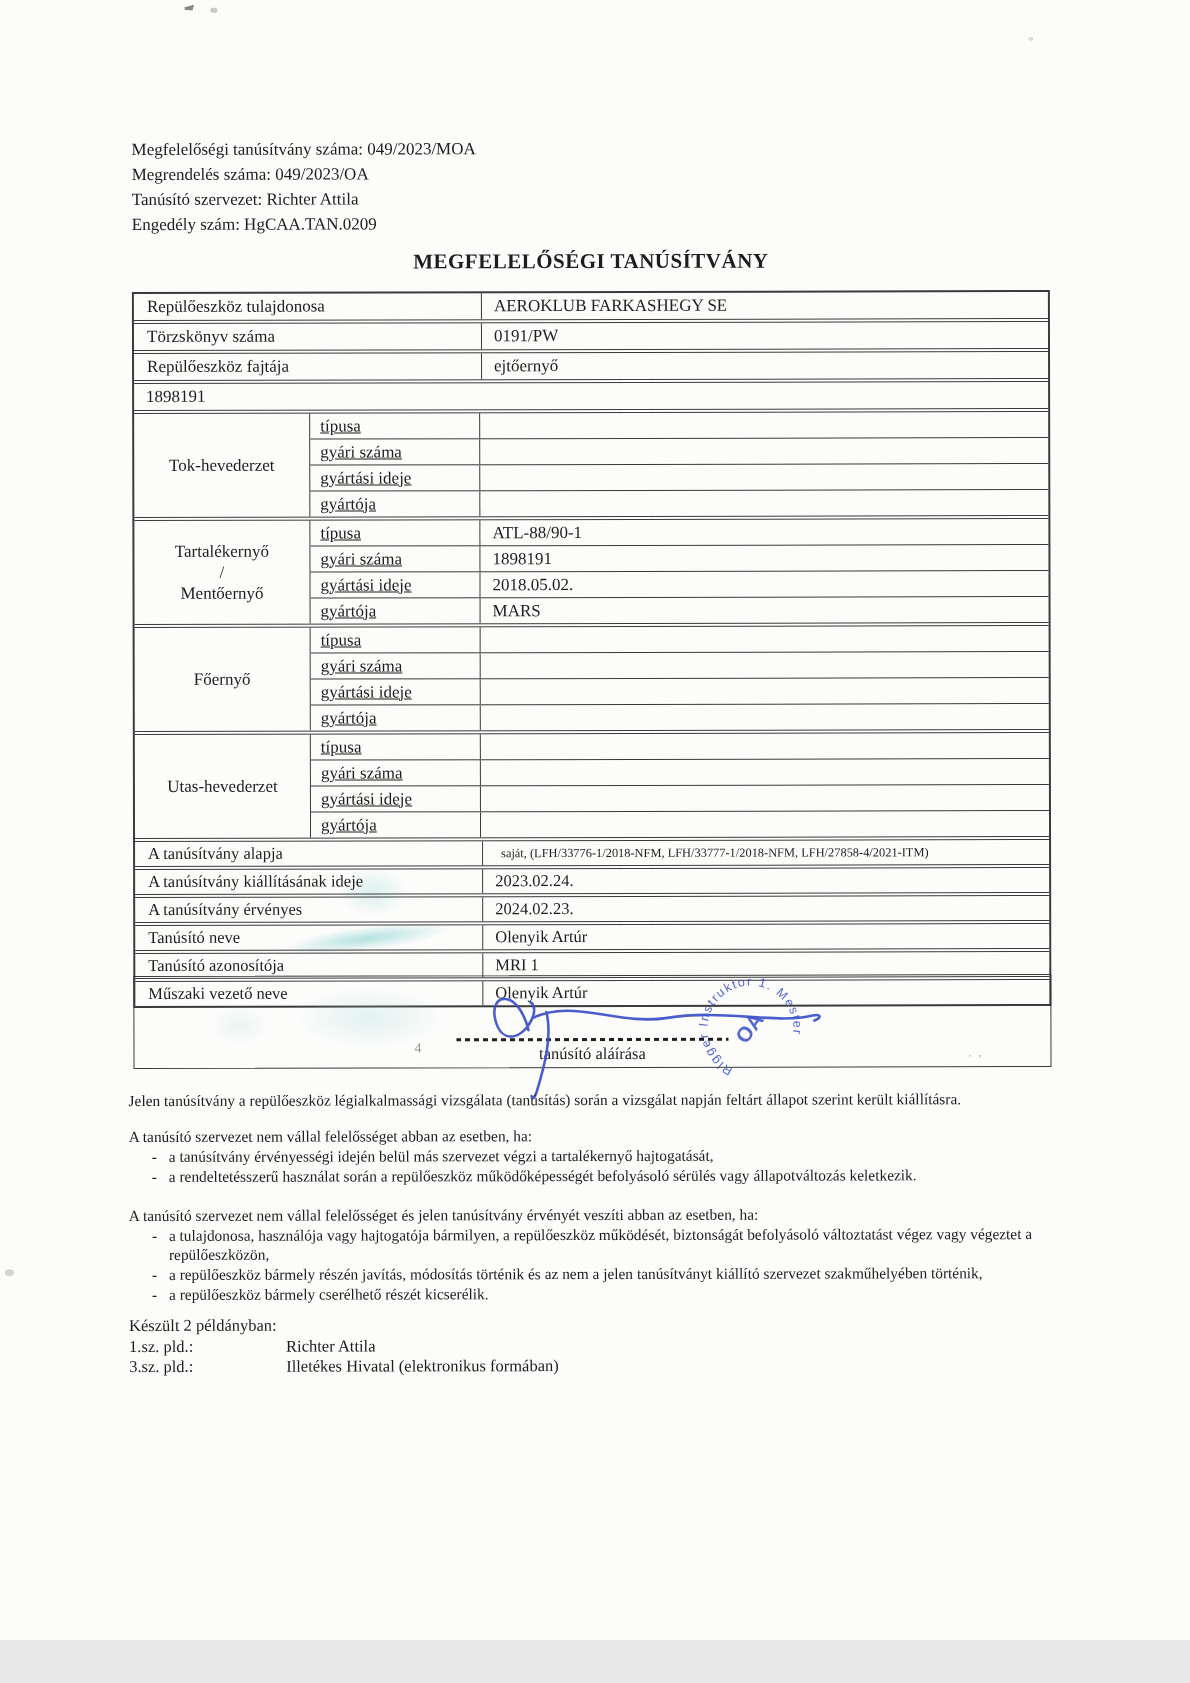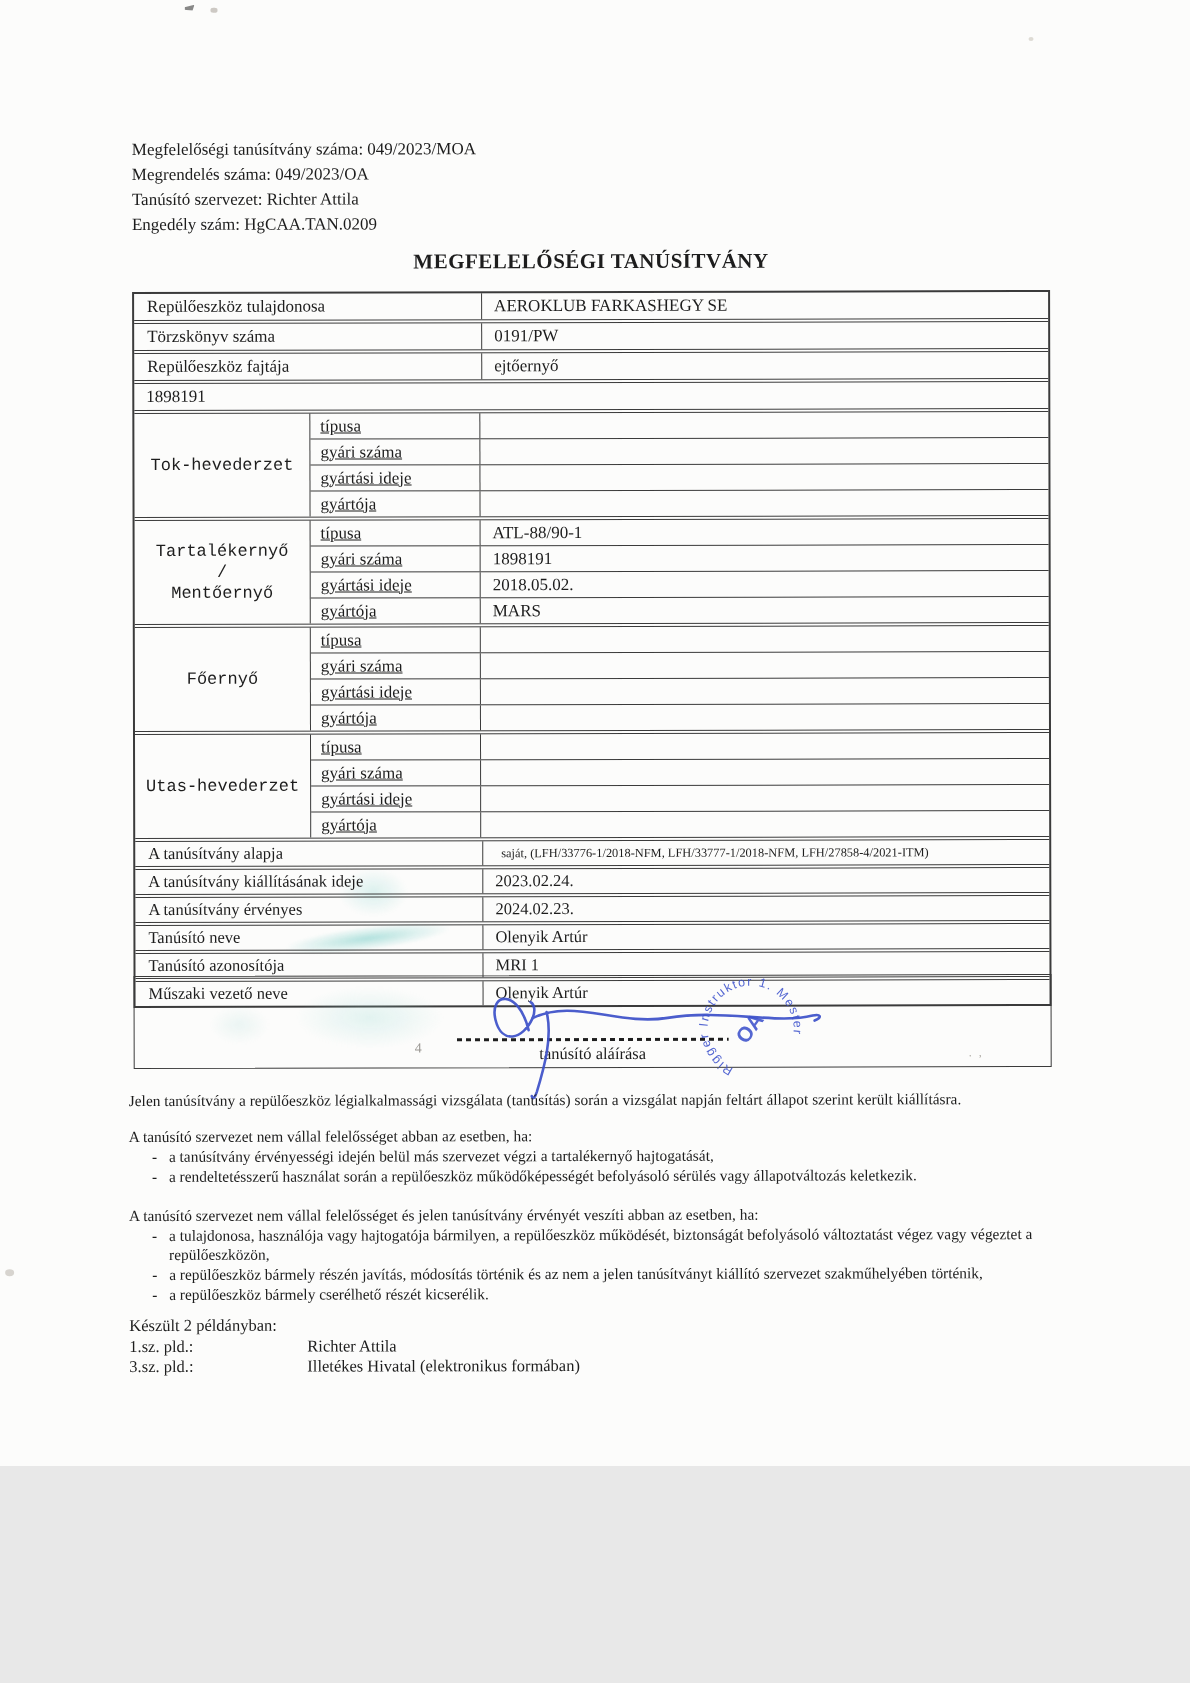--- a/index.html
+++ b/index.html
@@ -1,18 +1,18 @@
 <!DOCTYPE html>
 <html><head>
 <meta charset="utf-8">
 <style>
   html,body{margin:0;padding:0;background:#e8e8e8;}
   .page{
     position:relative;
-    width:1190px;height:1466px;
+    width:1190px;height:1640px;
     background:#fcfcfb;
     overflow:hidden;
     font-family:"Liberation Serif", serif;
     color:#1d1d1d;
   }
   .tilt{position:absolute;inset:0;transform:rotate(-0.12deg);}
 
   
   .header-block{position:absolute;left:133px;top:136px;font-size:17px;line-height:25px;}
   .title{
@@ -33,21 +33,21 @@
     padding:2px 13px 2px 13px;display:flex;align-items:center;
   }
   .trow .val{flex:1;padding:2px 6px 2px 12px;display:flex;align-items:center;}
   .trow.short{min-height:23px;font-size:16.5px;}
   .val.small-val{font-size:12.4px;padding-left:18px;}
 
   .group{display:flex;align-items:stretch;}
   .gname{
     width:176px;box-sizing:border-box;border-right:1.6px solid #3b3b3b;
     display:flex;flex-direction:column;justify-content:center;align-items:center;
-    text-align:center;padding:2px;line-height:21px;font-family:Liberation Mono, monospace;
+    text-align:center;padding:2px;line-height:21px;
   }
   .grows{flex:1;display:flex;flex-direction:column;}
   .srow{display:flex;flex:1;min-height:25px;align-items:stretch;}
   .grows .srow + .srow{border-top:1.5px solid #3b3b3b;}
   .srow .slbl{
     width:170px;box-sizing:border-box;border-right:1.6px solid #3b3b3b;
     padding:1px 6px 1px 10px;display:flex;align-items:center;text-decoration:underline;
   }
   .srow .sval{flex:1;padding:1px 6px 1px 12px;display:flex;align-items:center;}
 
@@ -70,21 +70,21 @@
   
   .legal{position:absolute;left:128px;top:1090px;width:992px;font-size:15.4px;line-height:19px;}
   .legal p{margin:0;}
   .gap-lg{height:17px;}
   .gap-sm{height:3px;}
   .dash-item{position:relative;padding-left:40px;margin-top:1px;}
   .dash-item::before{content:"-";position:absolute;left:23px;top:0;}
 
   
   .copies{position:absolute;left:128px;top:1315px;font-size:16.5px;line-height:20.5px;}
-  .copy-row{display:flex;gap:21px;}
+  .copy-row{display:flex;}
   .copy-row .cnum{width:157px;}
 
   
   .artifact{position:absolute;pointer-events:none;}
   .mark-a{left:186px;top:4px;width:10px;height:6px;background:#6a6a6a;clip-path:polygon(0 40%,100% 0,80% 100%,0 80%);opacity:.8;}
   .mark-b{left:212px;top:7px;width:7px;height:5px;background:#b9b4ac;border-radius:40%;opacity:.7;}
   .smudge1{left:282px;top:926px;width:170px;height:24px;background:radial-gradient(ellipse at 50% 50%, rgba(105,200,193,.5), rgba(105,200,193,0) 70%);transform:rotate(-7deg);filter:blur(1px);}
   .smudge2{left:338px;top:868px;width:70px;height:48px;background:radial-gradient(ellipse, rgba(140,212,205,.30), transparent 70%);filter:blur(1px);}
   .smudge3{left:295px;top:988px;width:150px;height:62px;background:radial-gradient(ellipse, rgba(150,215,208,.26), transparent 70%);filter:blur(1px);}
   .smudge4{left:210px;top:1005px;width:60px;height:40px;background:radial-gradient(ellipse, rgba(160,215,208,.18), transparent 70%);filter:blur(1px);}

